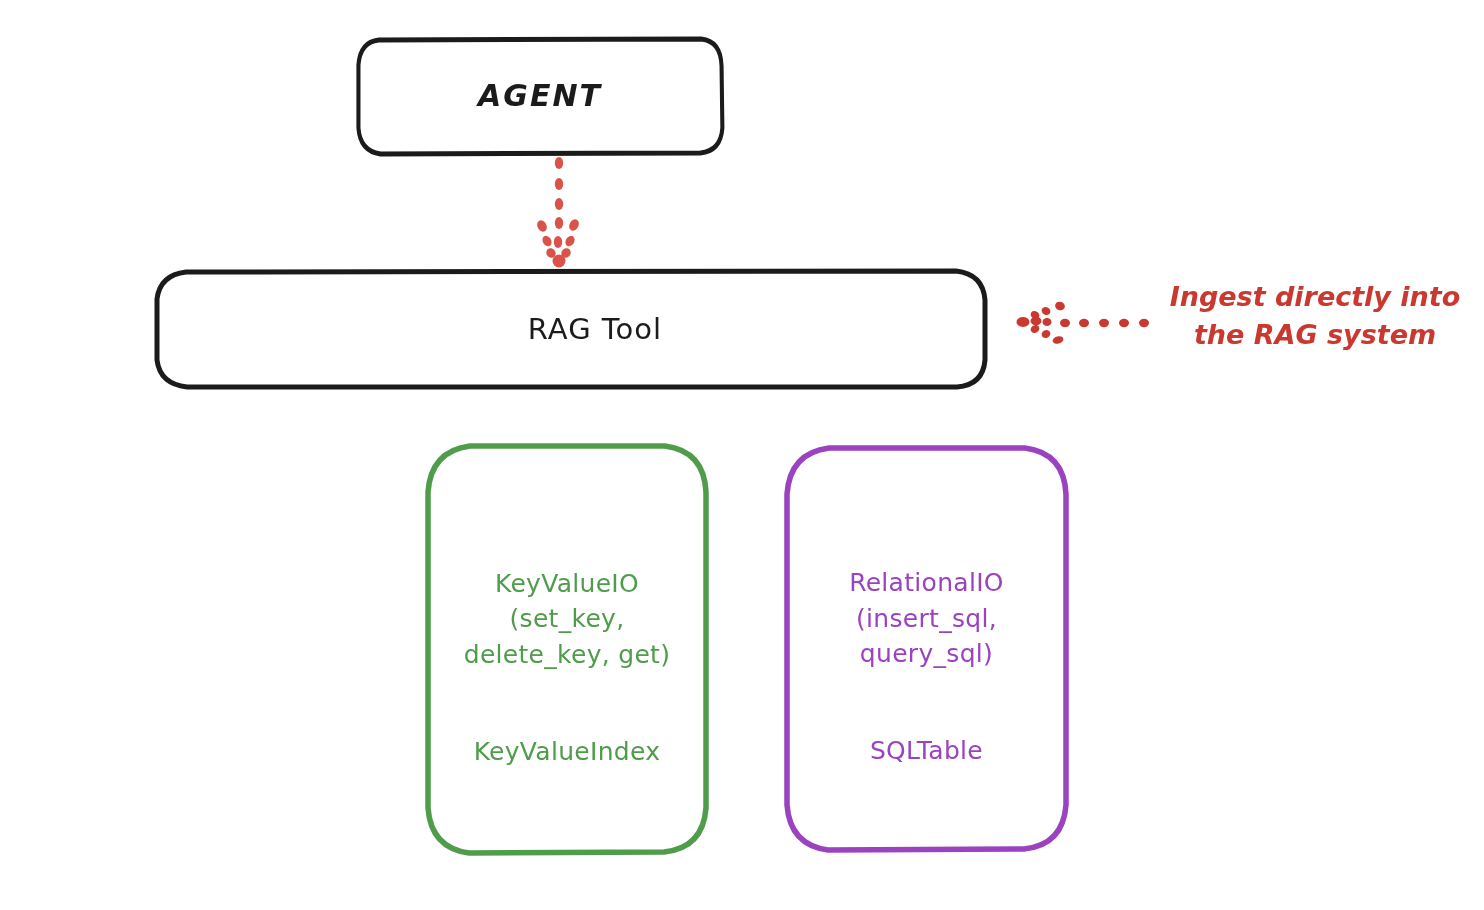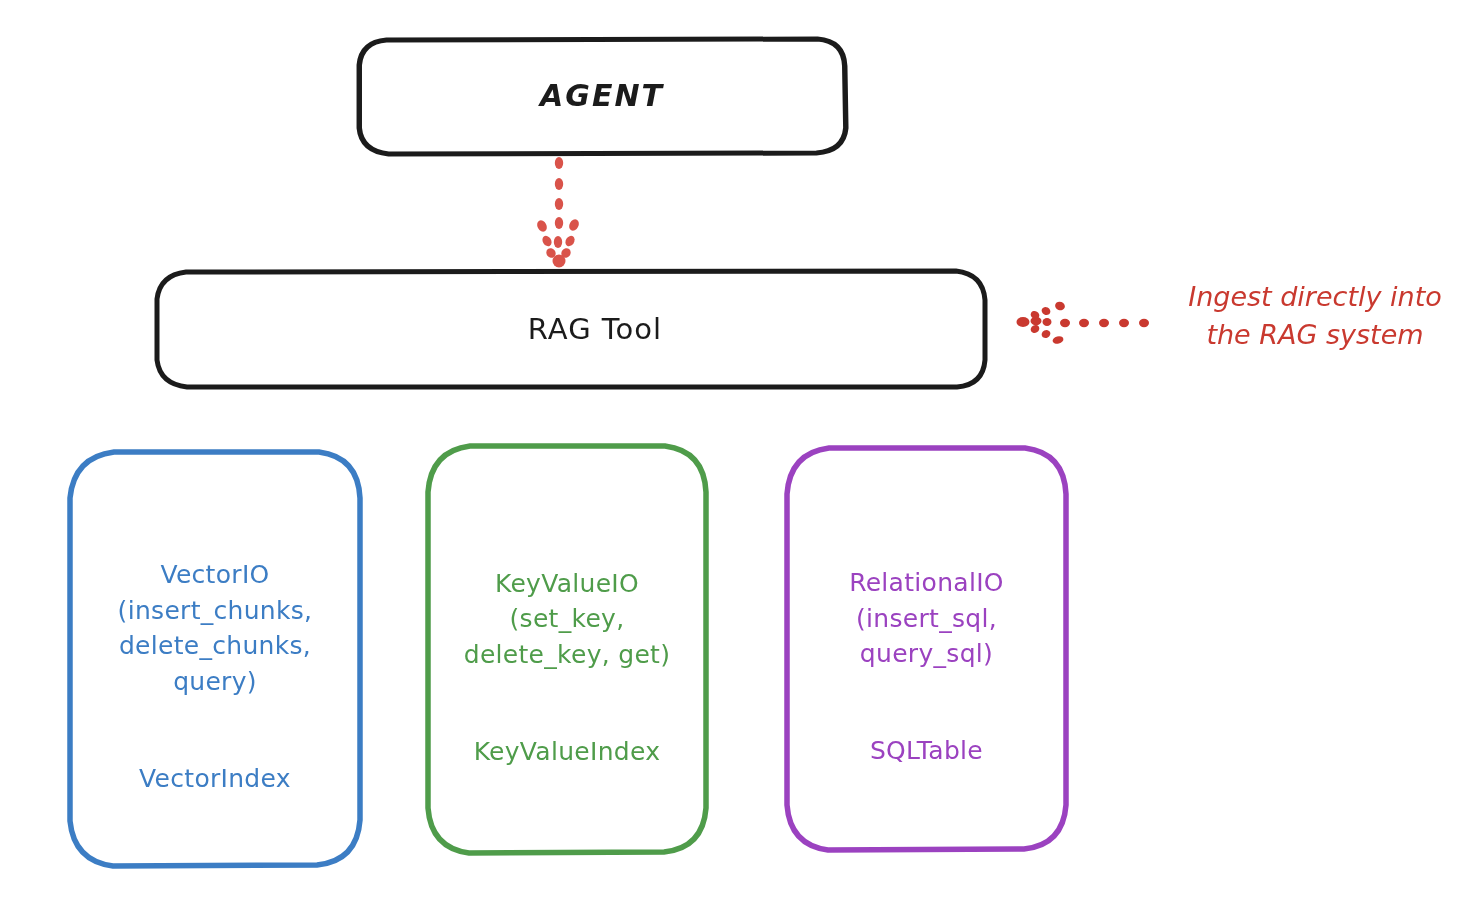--- a/index.html
+++ b/index.html
@@ -40,21 +40,21 @@
     position: relative;
     z-index: 2;
     line-height: 1.32;
     white-space: pre-line;
   }
 
   
   #agent-box {
     left: 356px;
     top: 36px;
-    width: 492px;
+    width: 368px;
     height: 120px;
   }
   #agent-box .box-label {
     font-family: "DejaVu Sans", sans-serif;
     font-size: 30px;
     font-style: italic;
     font-weight: 700;
     letter-spacing: 2px;
     color: #1b1b1b;
   }
@@ -112,21 +112,21 @@
   
   #annotation-text {
     position: absolute;
     left: 1150px;
     top: 278px;
     width: 330px;
     color: #c9392f;
     font-family: "DejaVu Sans", sans-serif;
     font-size: 27px;
     font-style: italic;
-    font-weight: 400;
+    font-weight: 700;
     line-height: 1.42;
     text-align: center;
     white-space: pre-line;
   }
   #arrow-down, #arrow-left {
     position: absolute;
     overflow: visible;
     pointer-events: none;
   }
   #arrow-down { left: 500px; top: 158px; width: 120px; height: 110px; }
@@ -183,33 +183,20 @@
       <ellipse cx="21" cy="19" rx="4.5" ry="3.8" transform="rotate(30 21 19)"></ellipse>
       <ellipse cx="32" cy="38" rx="4.5" ry="3.8" transform="rotate(-26 32 38)"></ellipse>
       <ellipse cx="21" cy="33" rx="4.5" ry="3.8" transform="rotate(-30 21 33)"></ellipse>
       <ellipse cx="44" cy="44" rx="5.5" ry="3.6" transform="rotate(-14 44 44)"></ellipse>
     </g>
   </svg>
 
   <div id="annotation-text">Ingest directly into
 the RAG system</div>
 
-  <div class="box" id="vector-box">
-    <svg class="box-svg" viewBox="0 0 298 422" preserveAspectRatio="none">
-      <path d="M48 4 L253 4 Q292 9 294 50 L294 372 Q291 413 251 417 L47 418 Q8 413 4 373 L4 50 Q8 9 48 4 Z" fill="#ffffff" stroke="#3c7dc4" stroke-width="5.5" stroke-linejoin="round" stroke-linecap="round"></path>
-    </svg>
-    <div class="box-label provider-label">
-      <span>VectorIO
-(insert_chunks,
-delete_chunks,
-query)</span>
-      <span class="provider-gap"></span>
-      <span>VectorIndex</span>
-    </div>
-  </div>
 
   <div class="box" id="relational-box">
     <svg class="box-svg" viewBox="0 0 287 410" preserveAspectRatio="none">
       <path d="M46 4 L242 4 Q281 9 283 50 L283 361 Q280 401 241 405 L45 406 Q7 401 4 361 L4 50 Q7 9 46 4 Z" fill="#ffffff" stroke="#9b42c0" stroke-width="5.5" stroke-linejoin="round" stroke-linecap="round"></path>
     </svg>
     <div class="box-label provider-label">
       <span>RelationalIO
 (insert_sql,
 query_sql)</span>
       <span class="provider-gap"></span>

